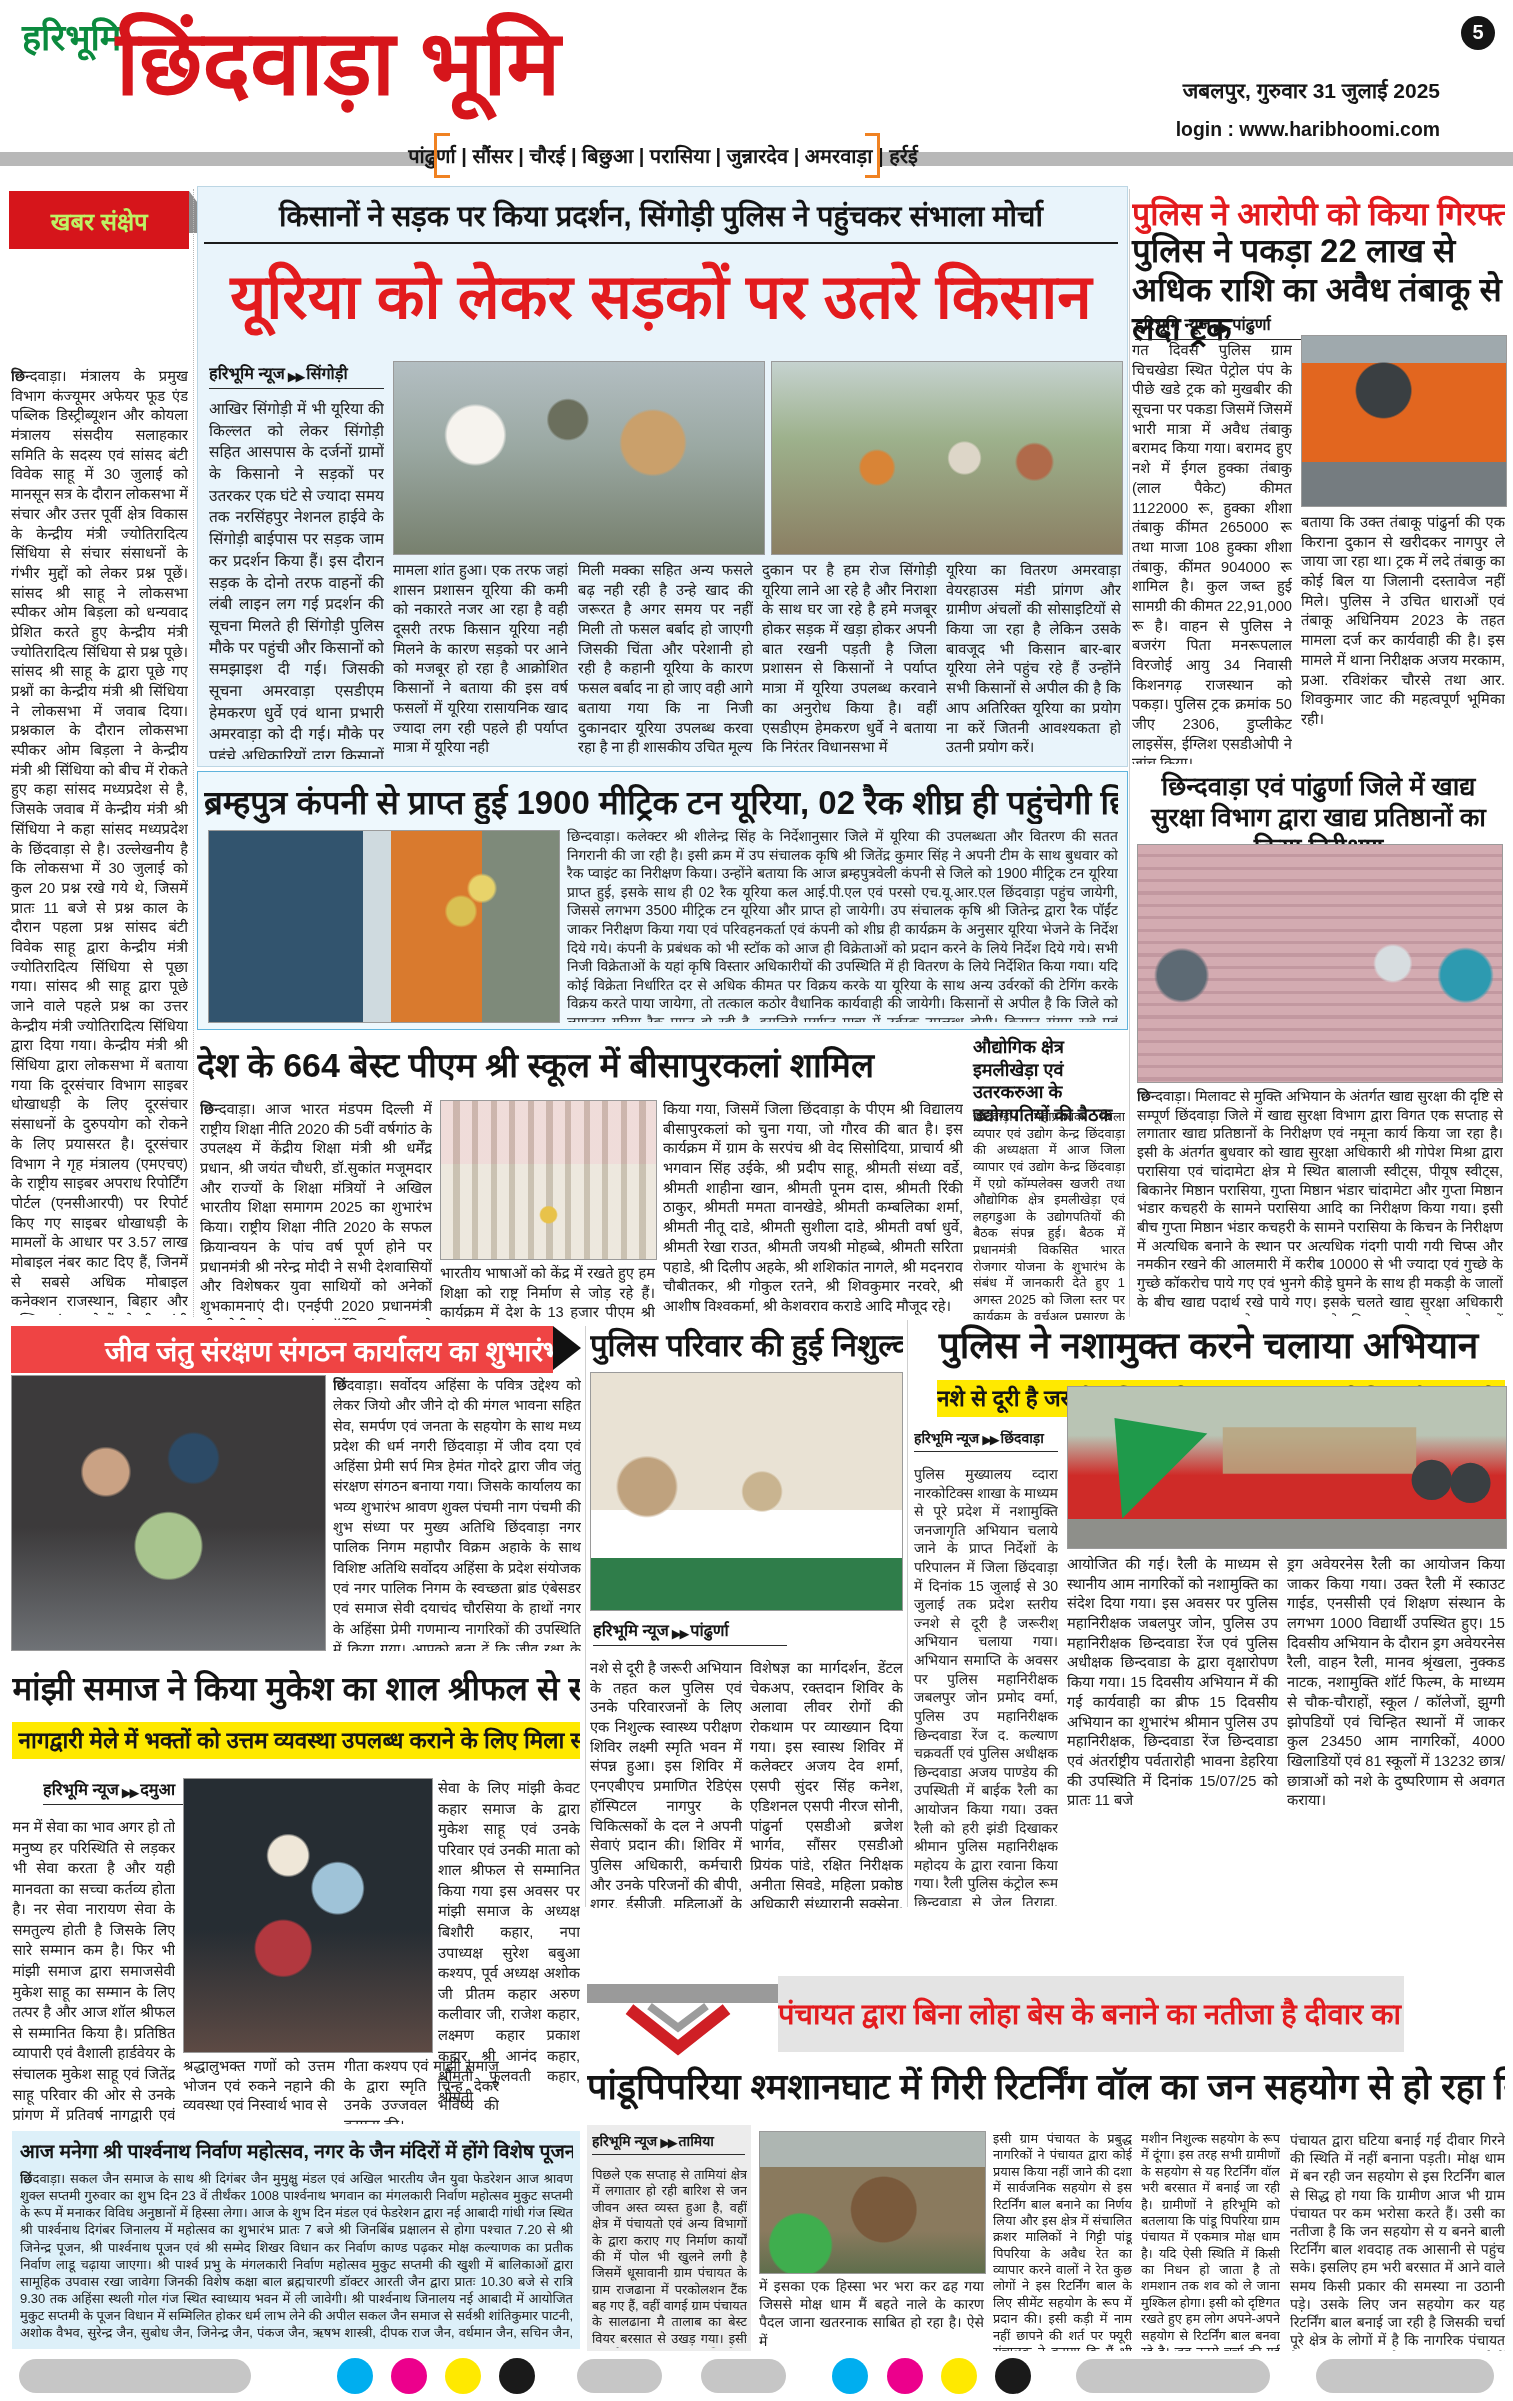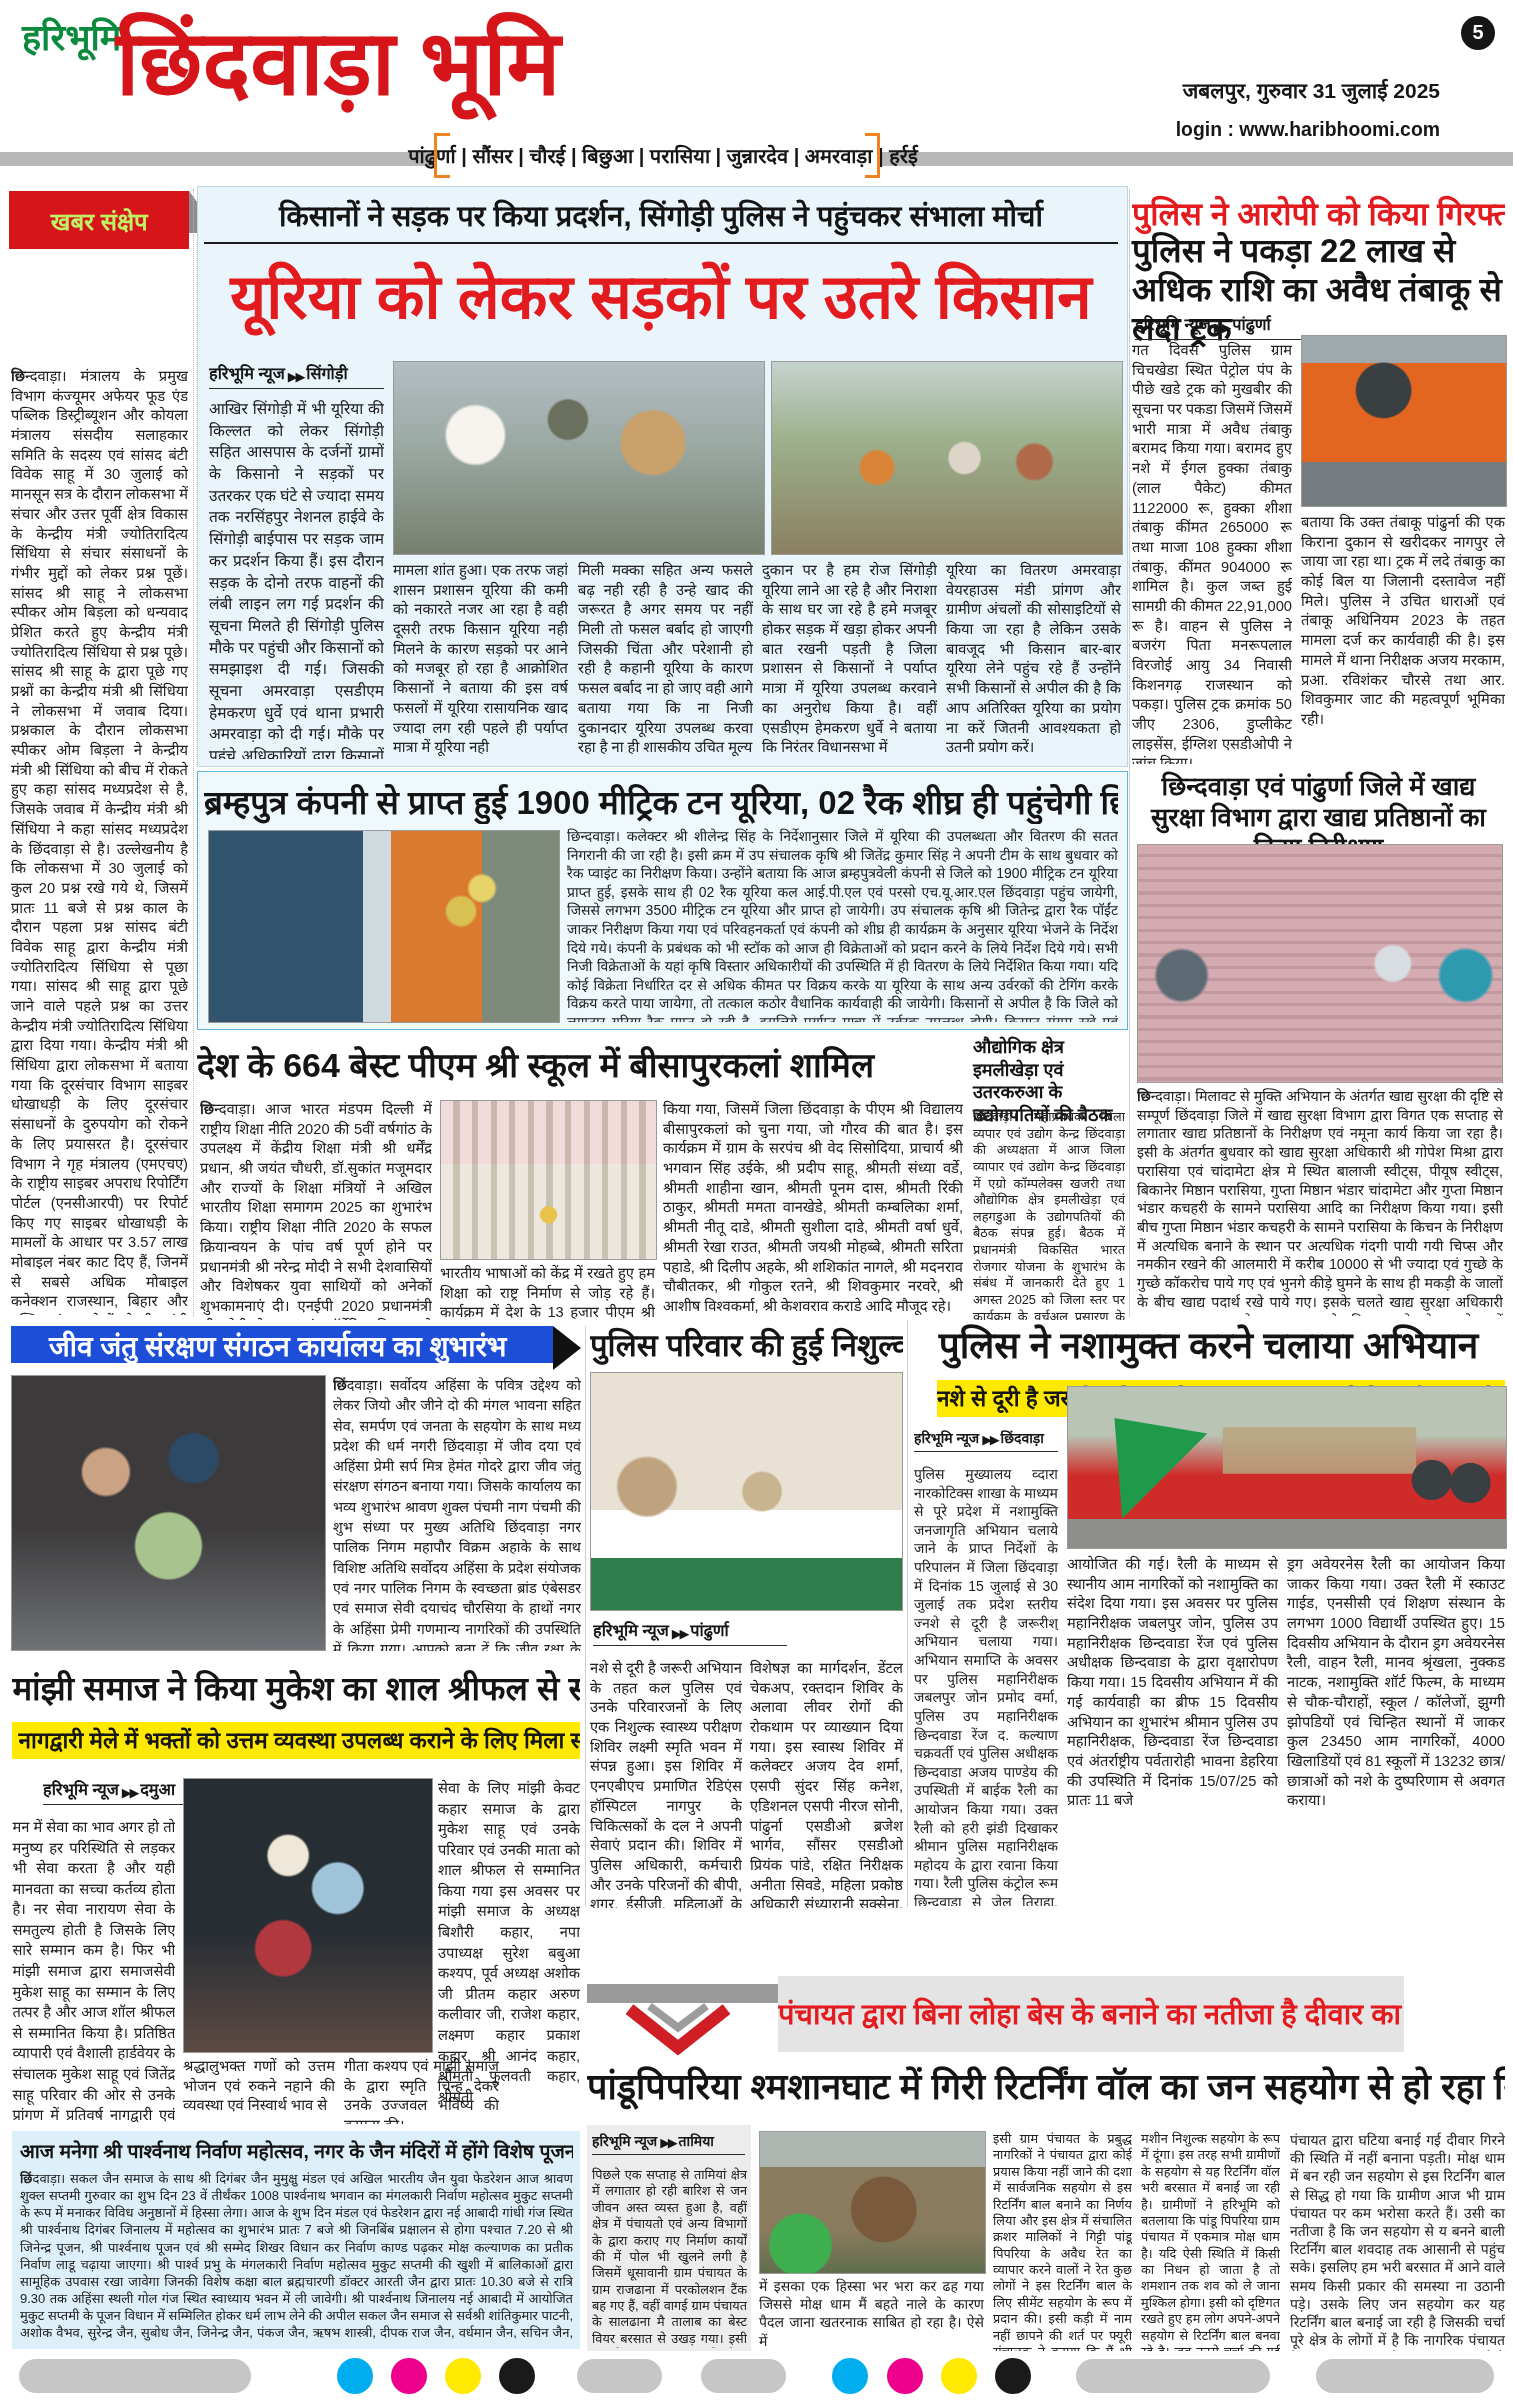--- a/index.html
+++ b/index.html
@@ -105,22 +105,22 @@
   <div class="abs body-txt" style="left:1301px;top:513px;width:204px;height:251px;">बताया कि उक्त तंबाकू पांढुर्ना की एक किराना दुकान से खरीदकर नागपुर ले जाया जा रहा था। ट्रक में लदे तंबाकु का कोई बिल या जिलानी दस्तावेज नहीं मिले। पुलिस ने उचित धाराओं एवं तंबाकू अधिनियम 2023 के तहत मामला दर्ज कर कार्यवाही की है। इस मामले में थाना निरीक्षक अजय मरकाम, प्रआ. रविशंकर चौरसे तथा आर. शिवकुमार जाट की महत्वपूर्ण भूमिका रही।</div>
 
   <div class="abs hl center" style="left:1132px;top:771px;width:373px;font-size:25.6px;line-height:1.2;">छिन्दवाड़ा एवं पांढुर्णा जिले में खाद्य सुरक्षा विभाग द्वारा खाद्य प्रतिष्ठानों का किया निरीक्षण</div>
   <div class="ph" style="left:1137px;top:844px;width:364px;height:237px;
               background:radial-gradient(circle at 12% 55%,#5d6a74 0 7%,transparent 8%),
                          radial-gradient(circle at 70% 50%,#d7dde0 0 6%,transparent 7%),
                          radial-gradient(circle at 90% 55%,#2d9ab0 0 7%,transparent 8%),
                          repeating-linear-gradient(180deg,#d3abb1 0 9.3px,#c298a0 9.3px 12.4px);"></div>
   <div class="abs body-txt lead" style="left:1137px;top:1087px;width:366px;height:229px;font-size:14.3px;line-height:1.31;">छिन्दवाड़ा। मिलावट से मुक्ति अभियान के अंतर्गत खाद्य सुरक्षा की दृष्टि से सम्पूर्ण छिंदवाड़ा जिले में खाद्य सुरक्षा विभाग द्वारा विगत एक सप्ताह से लगातार खाद्य प्रतिष्ठानों के निरीक्षण एवं नमूना कार्य किया जा रहा है। इसी के अंतर्गत बुधवार को खाद्य सुरक्षा अधिकारी श्री गोपेश मिश्रा द्वारा परासिया एवं चांदामेटा क्षेत्र मे स्थित बालाजी स्वीट्स, पीयूष स्वीट्स, बिकानेर मिष्ठान परासिया, गुप्ता मिष्ठान भंडार चांदामेटा और गुप्ता मिष्ठान भंडार कचहरी के सामने परासिया आदि का निरीक्षण किया गया। इसी बीच गुप्ता मिष्ठान भंडार कचहरी के सामने परासिया के किचन के निरीक्षण में अत्यधिक बनाने के स्थान पर अत्यधिक गंदगी पायी गयी चिप्स और नमकीन रखने की आलमारी में करीब 10000 से भी ज्यादा एवं गुच्छे के गुच्छे कॉकरोच पाये गए एवं भुनगे कीड़े घुमने के साथ ही मकड़ी के जालों के बीच खाद्य पदार्थ रखे पाये गए। इसके चलते खाद्य सुरक्षा अधिकारी द्वारा तत्काल प्रभाव से जन स्वास्थ्य को दृष्टिगत रखते हुये इस होटल में खाद्य सामाग्री निर्माण एवं विक्रय पर रोक लगाई गयी। साथ ही इस होटल का खाद्य लाइसेन्स भी तुरंत निलंबित कर दिया गया है। इस होटल में खाद्य पदार्थ का निर्माण एवं विक्रय अब सभी साफ-सफाई कार्य करने एवं खाद्य सुरक्षा मानदंडो के अनुरूप व्यवस्था में सुधार के बाद ही शुरू किया जा सकेगा। उसी स्थिति में लाइसेन्स पुनः बहाल किया जावेगा। इसी क्रम में खाद्य सुरक्षा अधिकारी श्री पंकज घाघरे द्वारा चौराई क्षेत्र में एवं श्री रूपराम सनोडिया द्वारा पांढुर्णा क्षेत्र में करीब एक दर्जन किराना दुकानों का निरीक्षण कर घी एवं खाद्य मसालो के नमूने लिए गए।</div>
 
-  <div class="abs" style="left:11px;top:1326px;width:542px;height:37px;background:#1d4ed8;color:#fff;font-size:28px;font-weight:800;
-              display:flex;align-items:center;padding-left:38px;box-sizing:border-box;white-space:nowrap;">जीव जंतु संरक्षण संगठन कार्यालय का शुभारंभ</div>
+  <div class="abs" style="left:11px;top:1326px;width:542px;height:47px;background:#ef4444;color:#fff;font-size:28px;font-weight:800;
+              display:flex;align-items:center;padding-left:94px;box-sizing:border-box;white-space:nowrap;">जीव जंतु संरक्षण संगठन कार्यालय का शुभारंभ</div>
   <div class="abs" style="left:553px;top:1326px;width:0;height:0;border-top:22px solid transparent;border-bottom:22px solid transparent;border-left:28px solid #111;"></div>
   <div class="ph" style="left:11px;top:1375px;width:313px;height:274px;
               background:radial-gradient(circle at 30% 35%,#caa284 0 8%,transparent 9%),
                          radial-gradient(circle at 58% 30%,#2c4a66 0 9%,transparent 10%),
                          radial-gradient(circle at 50% 62%,#a8c48e 0 14%,transparent 15%),
                          linear-gradient(180deg,#3c3a3b 0 55%,#6f7276 100%);"></div>
   <div class="abs body-txt lead" style="left:333px;top:1375px;width:248px;height:276px;font-size:14.3px;line-height:1.42;">छिंदवाड़ा। सर्वोदय अहिंसा के पवित्र उद्देश्य को लेकर जियो और जीने दो की मंगल भावना सहित सेव, समर्पण एवं जनता के सहयोग के साथ मध्य प्रदेश की धर्म नगरी छिंदवाड़ा में जीव दया एवं अहिंसा प्रेमी सर्प मित्र हेमंत गोदरे द्वारा जीव जंतु संरक्षण संगठन बनाया गया। जिसके कार्यालय का भव्य शुभारंभ श्रावण शुक्ल पंचमी नाग पंचमी की शुभ संध्या पर मुख्य अतिथि छिंदवाड़ा नगर पालिक निगम महापौर विक्रम अहाके के साथ विशिष्ट अतिथि सर्वोदय अहिंसा के प्रदेश संयोजक एवं नगर पालिक निगम के स्वच्छता ब्रांड एंबेसडर एवं समाज सेवी दयाचंद चौरसिया के हाथों नगर के अहिंसा प्रेमी गणमान्य नागरिकों की उपस्थिति में किया गया। आपको बता दें कि जीव रक्षा के मुख्य उद्देश्य को लेकर यह कार्यालय छिंदवाड़ा के शिवाजी चौंक ई. एल. सी. होस्टल के रूप नंबर 17 में प्रारंभ किया गया। जिसमें सर्प मित्र हेमंत गोदरे एवं राहुल राहंगडाले सहित उनकी सम्पूर्ण अहिंसा प्रेमी सर्प मित्रों की टीम जिले में सेवाएं देंगी और मूक पशु पक्षियों को जीवन दान देकर अहिंसा परमो धर्मो का पावन संदेश देगी।</div>
   <div class="vsep" style="left:585px;top:1326px;height:581px;"></div>
 
   <div class="abs hl nowrap" style="left:590px;top:1323px;width:313px;font-size:31px;">पुलिस परिवार की हुई निशुल्क जांच</div>

